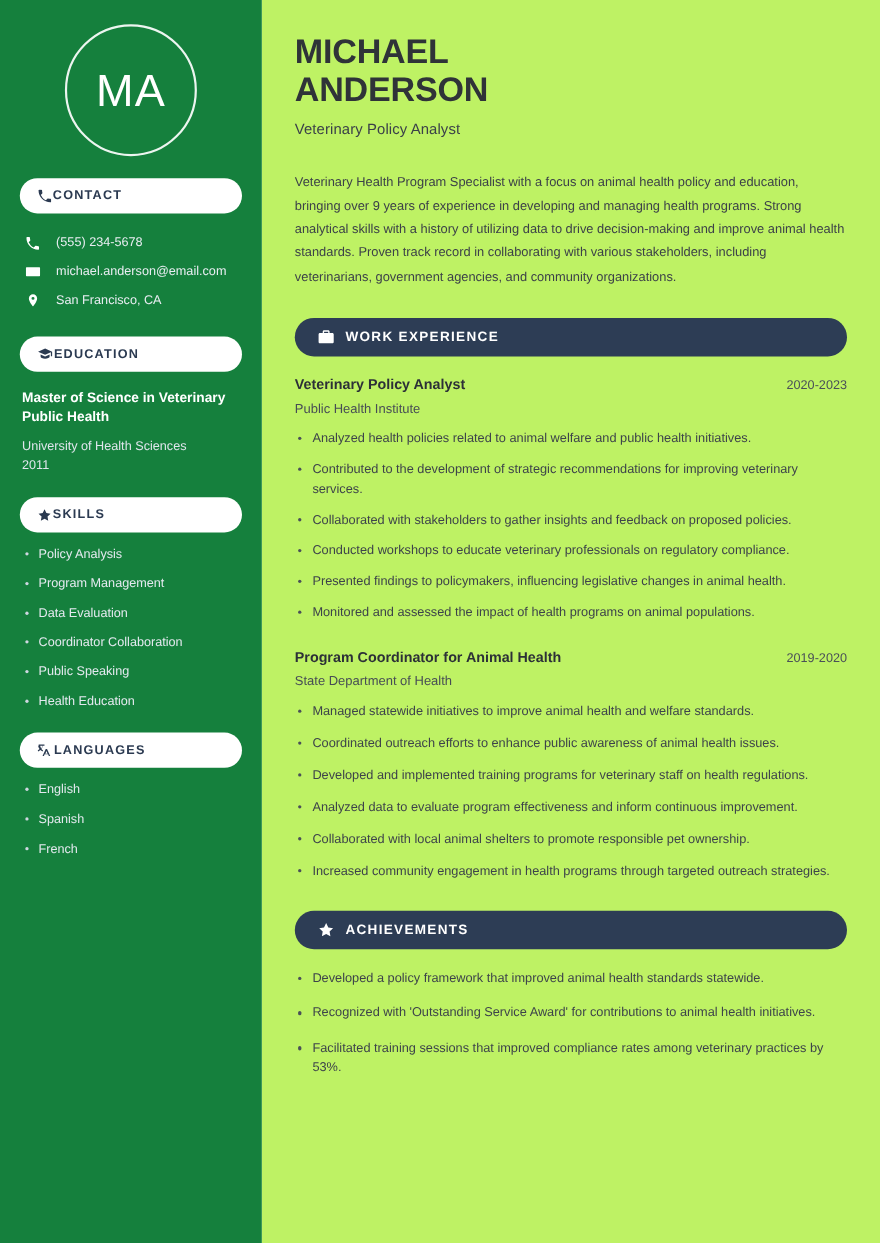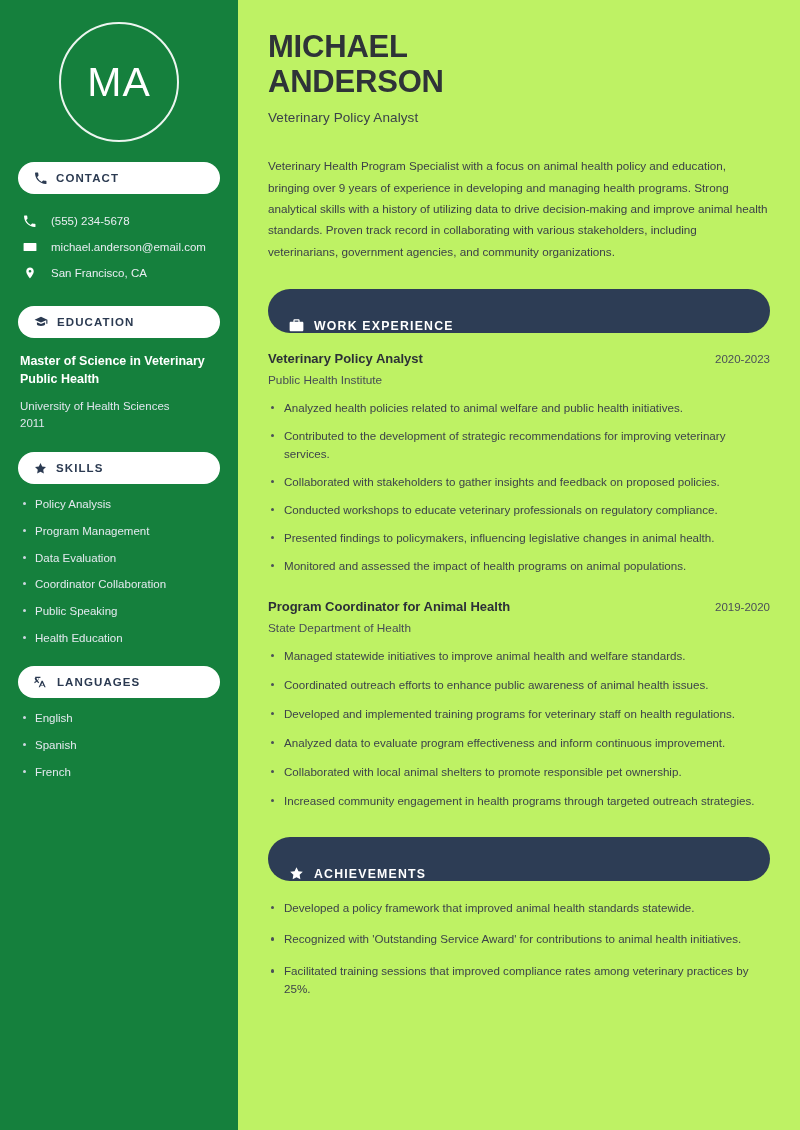--- a/index.html
+++ b/index.html
@@ -58,21 +58,21 @@
     line-height: 1;
   }
 
   .pill {
     margin-top: 20px;
     background: #ffffff;
     border-radius: 999px;
     height: 32px;
     display: flex;
     align-items: center;
-    gap: 9px;
+    gap: 1px;
     padding: 0 16px;
     color: #2d3d55;
   }
   .pill .pill-label {
     font-size: 11.5px;
     font-weight: bold;
     letter-spacing: 1.1px;
     color: #2b3a51;
     text-transform: uppercase;
   }
@@ -164,23 +164,23 @@
     font-size: 11.7px;
     line-height: 1.82;
     color: #3c4148;
     text-align: left;
   }
 
   .section-bar {
     margin-top: 27px;
     background: #2d3d55;
     border-radius: 999px;
-    height: 44px;
-    display: flex;
-    align-items: flex-end;
+    height: 35px;
+    display: flex;
+    align-items: center;
     gap: 10px;
     padding: 0 21px;
   }
   .section-bar .bar-label {
     color: #ffffff;
     font-size: 12.3px;
     font-weight: bold;
     letter-spacing: 1.2px;
     text-transform: uppercase;
   }
@@ -392,17 +392,17 @@
         <svg width="15" height="15" viewBox="0 0 24 24" fill="#ffffff">
           <path d="M12 1.8l3.1 6.4 7 1-5.1 4.9 1.2 7-6.2-3.3-6.2 3.3 1.2-7L1.9 9.2l7-1L12 1.8z"></path>
         </svg>
       </span>
       <span class="bar-label">ACHIEVEMENTS</span>
     </div>
 
     <ul class="bullets achv-bullets">
       <li>Developed a policy framework that improved animal health standards statewide.</li>
       <li>Recognized with 'Outstanding Service Award' for contributions to animal health initiatives.</li>
-      <li>Facilitated training sessions that improved compliance rates among veterinary practices by 25%.</li>
+      <li>Facilitated training sessions that improved compliance rates among veterinary practices by 53%.</li>
     </ul>
 
   </main>
 </div>
 
 </body></html>

